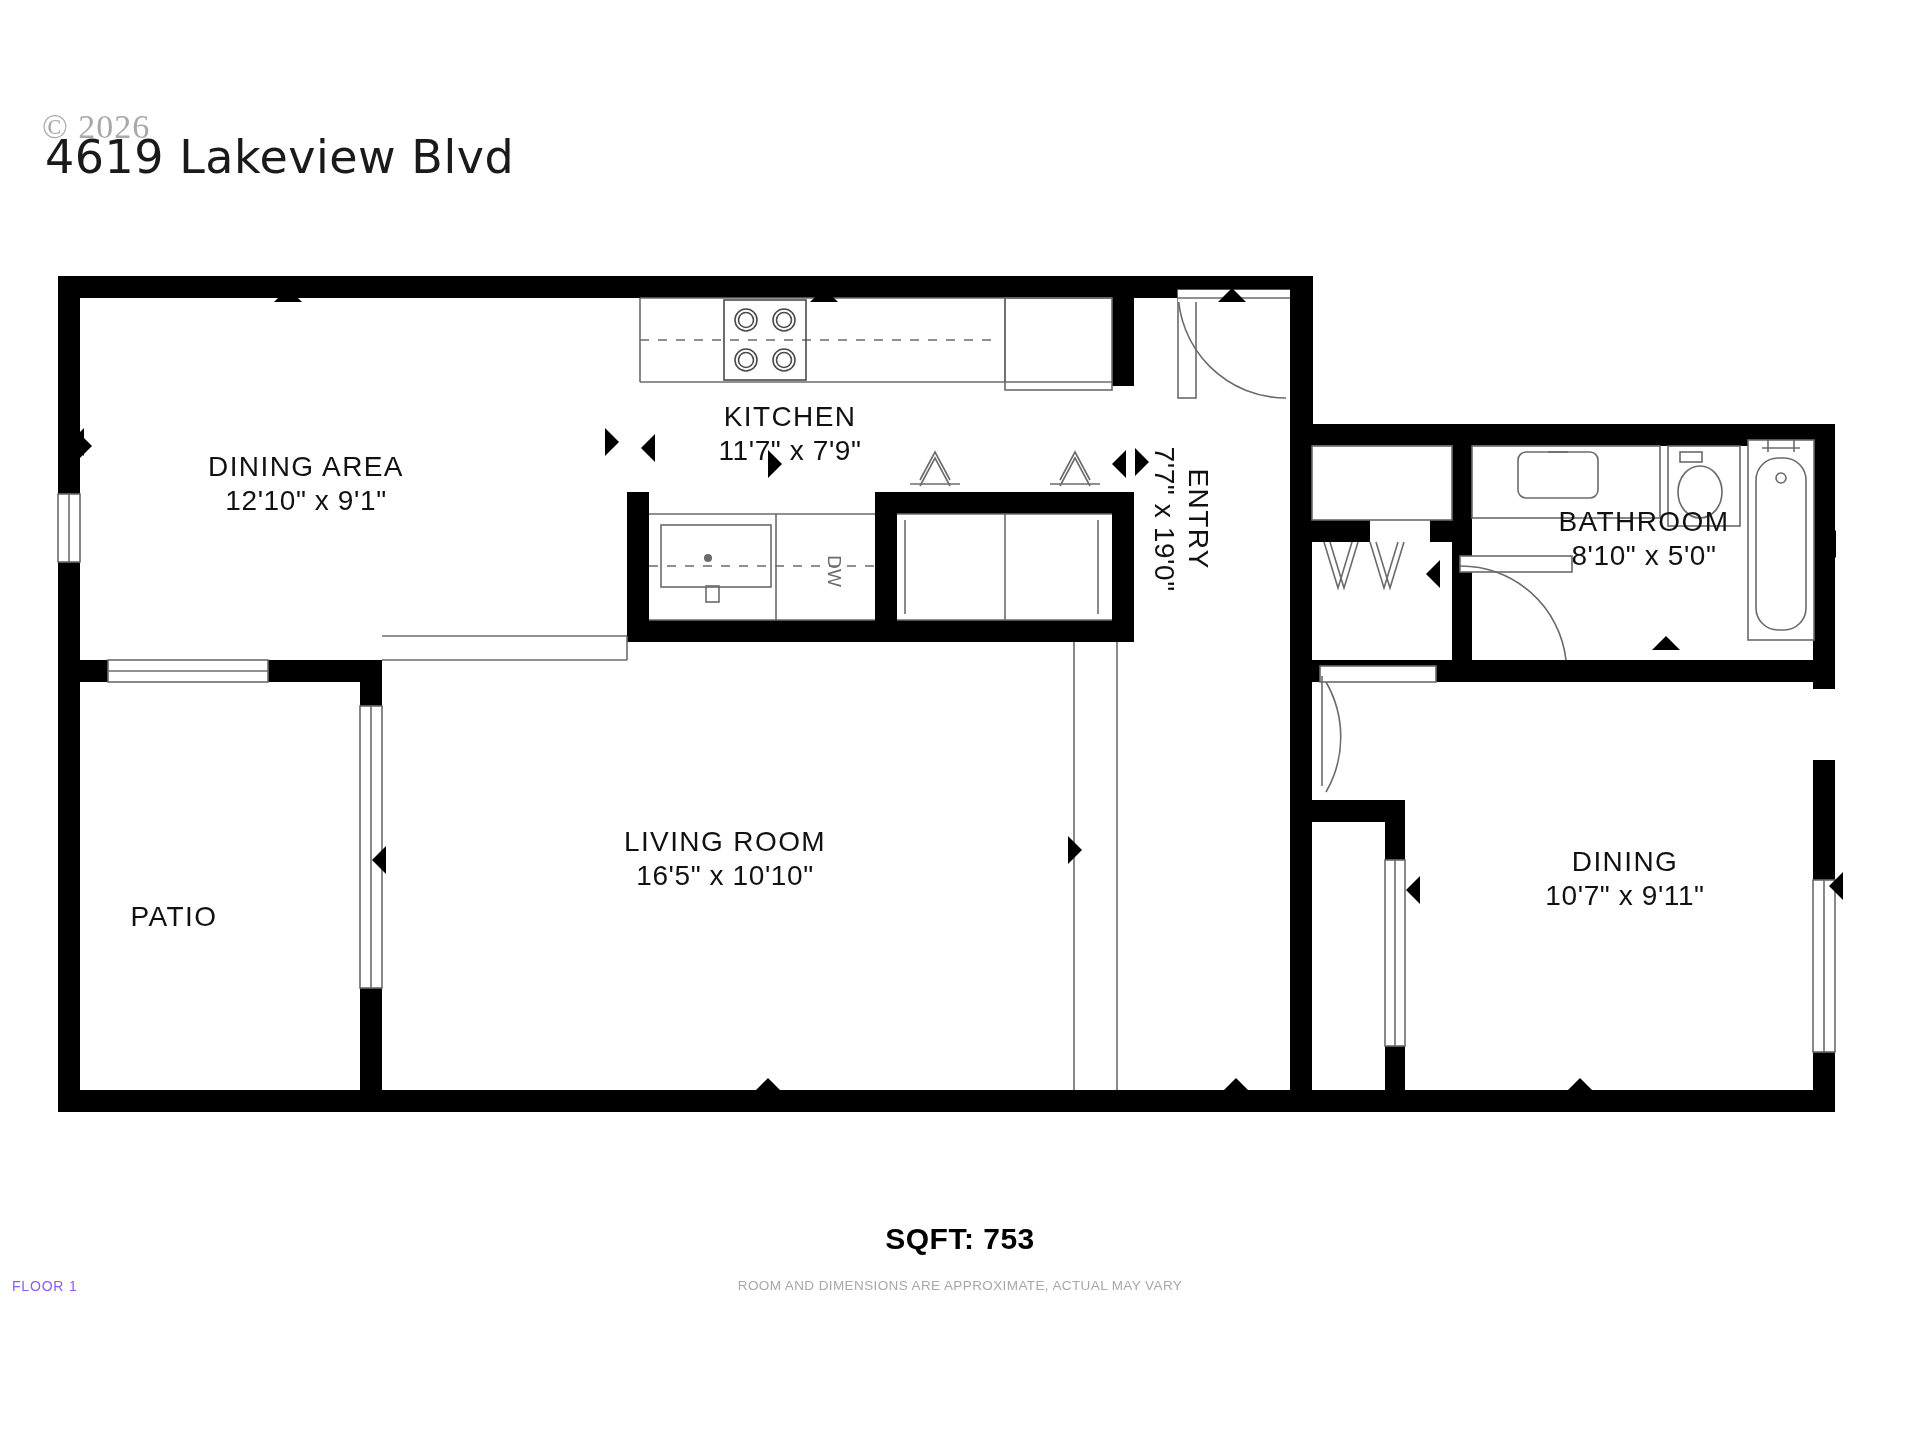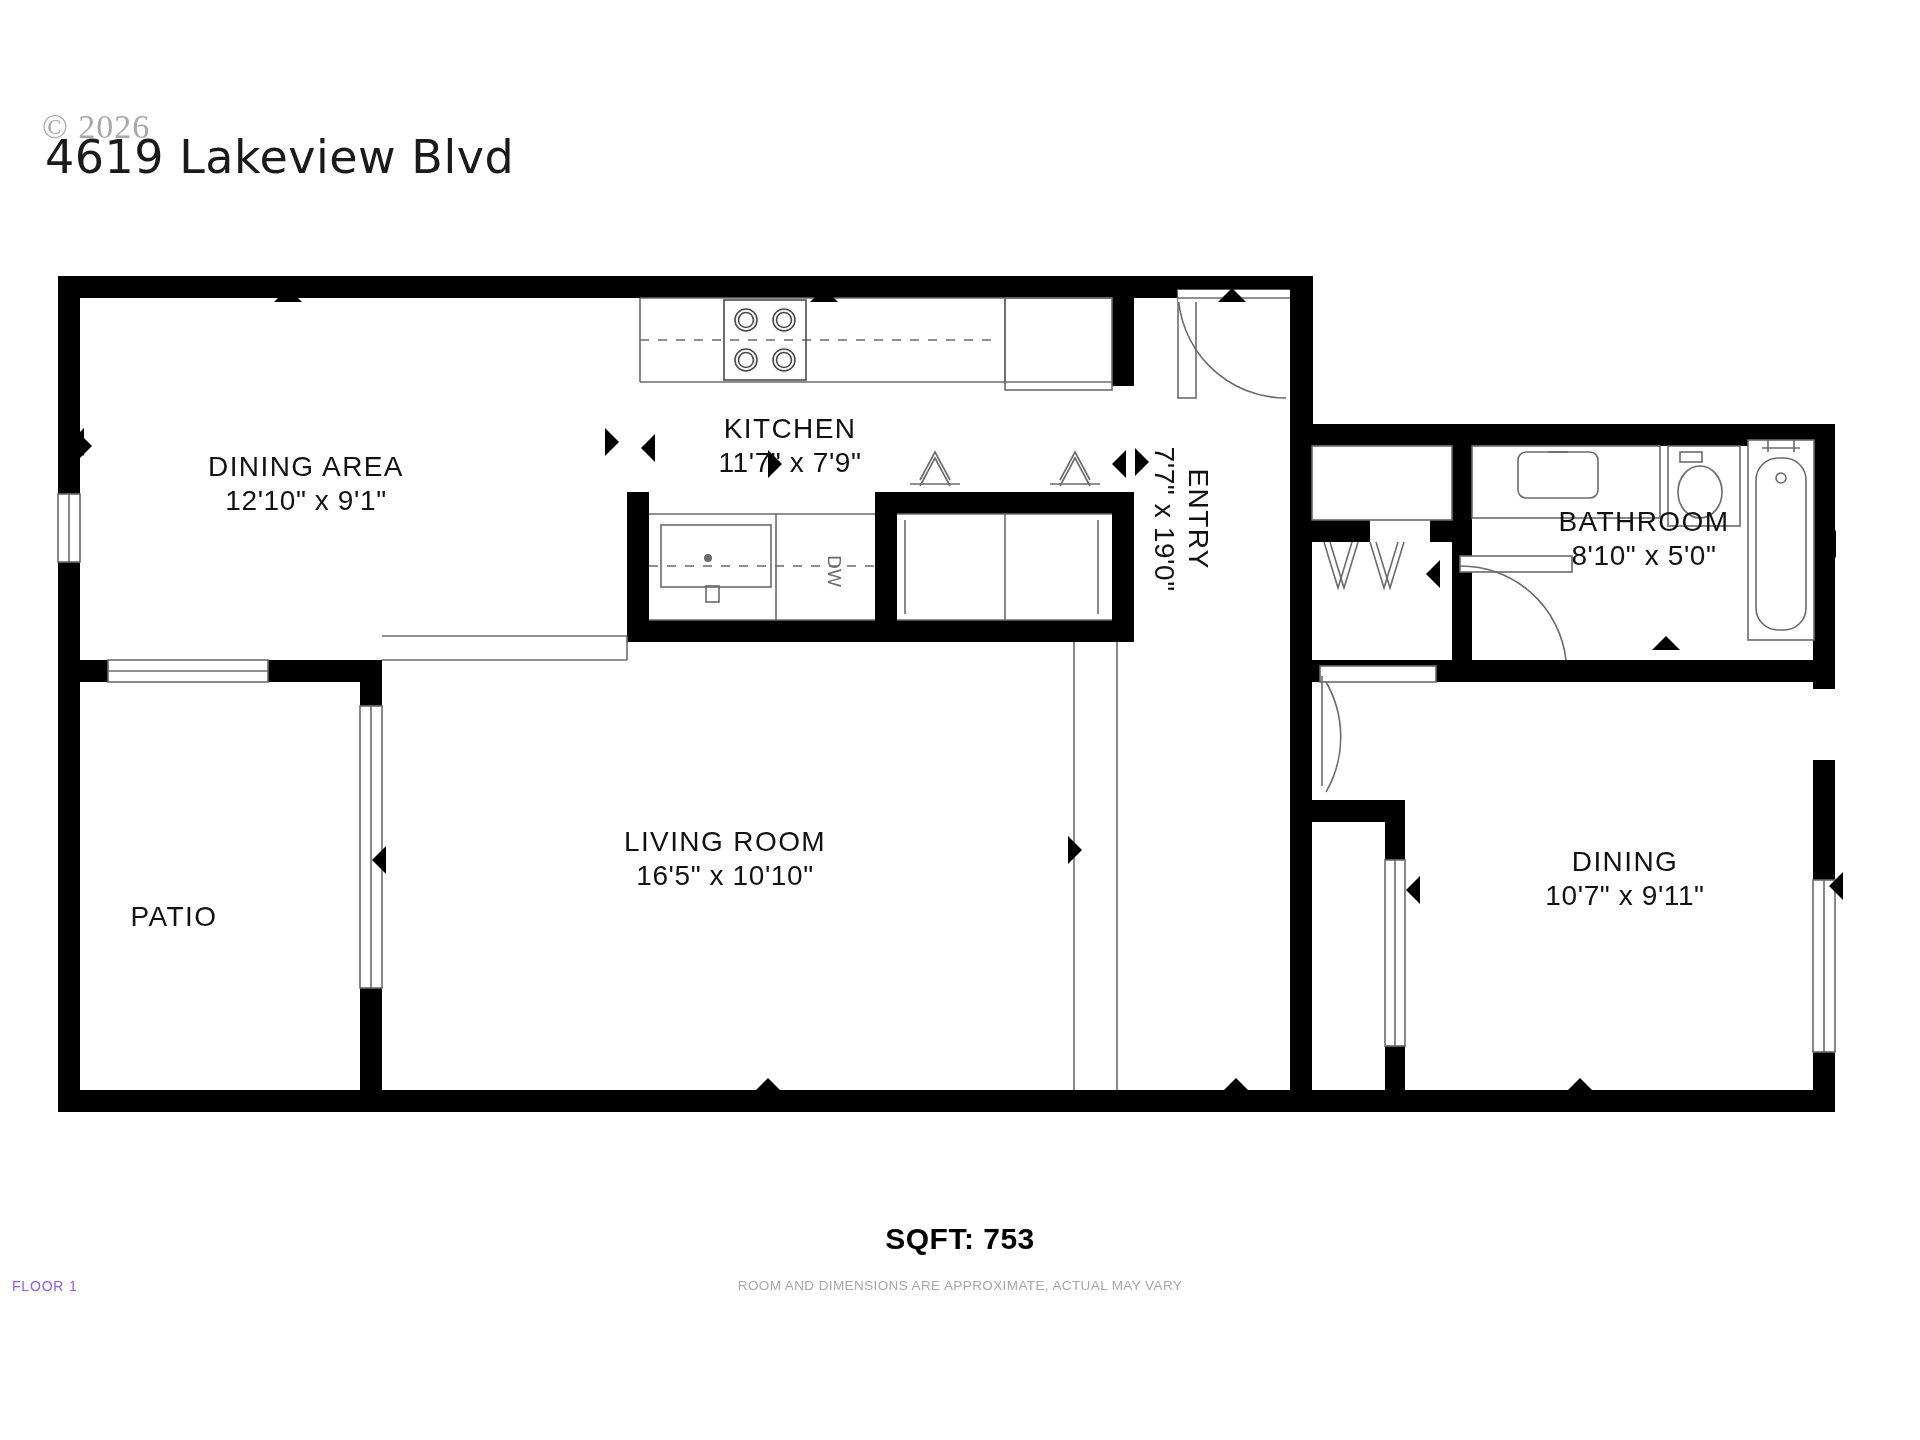--- a/index.html
+++ b/index.html
@@ -289,21 +289,21 @@
       <polygon points="1843,872 1829,886 1843,900"></polygon>
       <polygon points="1440,560 1426,574 1440,588"></polygon>
     </g>
   </svg>
 
   <div class="room-label" style="left:126px; top:450px; width:360px;">
     <span class="rname">DINING AREA</span>
     <span class="rdim">12'10" x 9'1"</span>
   </div>
 
-  <div class="room-label" style="left:605px; top:412px; width:370px;">
+  <div class="room-label" style="left:605px; top:400px; width:370px;">
     <span class="rname">KITCHEN</span>
     <span class="rdim">11'7" x 7'9"</span>
   </div>
 
   <div class="room-label rot" style="left:1021px; top:485px; width:320px;">
     <span class="rname">ENTRY</span>
     <span class="rdim">7'7" x 19'0"</span>
   </div>
 
   <div class="room-label" style="left:1474px; top:505px; width:340px;">

